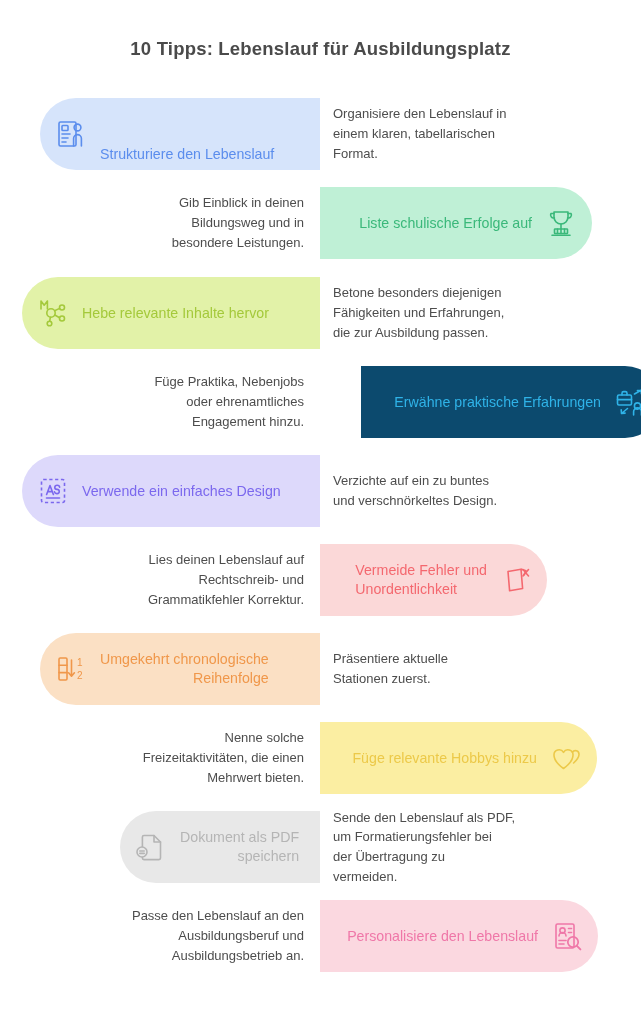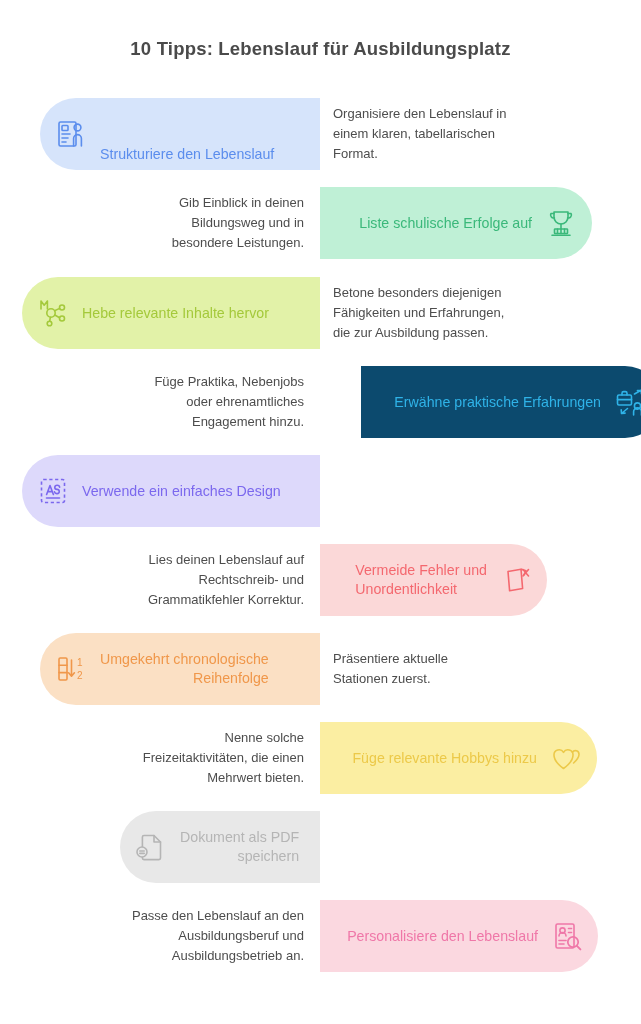--- a/index.html
+++ b/index.html
@@ -166,20 +166,22 @@
           <span class="icon">
             <svg viewBox="0 0 30 30">
               <rect x="3.5" y="3.5" width="23" height="23" rx="2" stroke="#7b68ee" fill="none" stroke-width="1.6" stroke-dasharray="3.2 2.6"></rect>
               <path d="M8.6 18.5 L12 9.5 L15.4 18.5 M9.8 15.6 h4.4" stroke="#7b68ee" fill="none" stroke-width="1.6" stroke-linecap="round" stroke-linejoin="round"></path>
               <path d="M21.6 11.2 a2.4 2.1 0 1 0 -2.6 2.2 a2.4 2.1 0 1 1 -2.5 2.5" stroke="#7b68ee" fill="none" stroke-width="1.6" stroke-linecap="round" stroke-linejoin="round"></path>
               <line x1="8.5" y1="22" x2="21.5" y2="22" stroke="#7b68ee" fill="none" stroke-width="1.6" stroke-linecap="round" stroke-linejoin="round"></line>
             </svg>
           </span>
           <span class="pill-label" style="color: rgb(123, 104, 238);">Verwende ein einfaches Design</span>
         </div>
+        <div class="desc on-right">Verzichte auf ein zu buntes
+und verschnörkeltes Design.</div>
       </div>
       <div class="row" style="top: 544px;">
         <div class="pill right" style="background: rgb(251, 216, 216); width: 227px;">
           <span class="pill-label" style="color: rgb(244, 104, 111);">Vermeide Fehler und
 Unordentlichkeit</span>
           <span class="icon">
             <svg viewBox="0 0 30 30">
               <path d="M7 6.5 L20 4.2 l1.6 19.3 L8.6 25.8 z" stroke="#f4686f" fill="none" stroke-width="1.6" stroke-linecap="round" stroke-linejoin="round"></path>
               <path d="M20.4 4.3 l4.6 1.5 -2.2 4.4" stroke="#f4686f" fill="none" stroke-width="1.6" stroke-linecap="round" stroke-linejoin="round"></path>
               <line x1="22" y1="4.5" x2="27.5" y2="11" stroke="#f4686f" fill="none" stroke-width="1.6" stroke-linecap="round" stroke-linejoin="round"></line>
@@ -230,20 +232,24 @@
               <path d="M8 3.5 h10 l6.5 6.5 V26 a1.6 1.6 0 0 1 -1.6 1.6 H8 A1.6 1.6 0 0 1 6.4 26 V5.1 A1.6 1.6 0 0 1 8 3.5 z" stroke="#b5b5b5" fill="none" stroke-width="1.6" stroke-linecap="round" stroke-linejoin="round"></path>
               <path d="M18 3.5 V10 h6.5" stroke="#b5b5b5" fill="none" stroke-width="1.6" stroke-linecap="round" stroke-linejoin="round"></path>
               <circle cx="6" cy="20" r="5" fill="#e8e8e8" stroke="#b5b5b5" stroke-width="1.6"></circle>
               <line x1="3.8" y1="19" x2="8.2" y2="19" stroke="#b5b5b5" fill="none" stroke-width="1.6" stroke-linecap="round" stroke-linejoin="round"></line>
               <line x1="3.8" y1="21.4" x2="8.2" y2="21.4" stroke="#b5b5b5" fill="none" stroke-width="1.6" stroke-linecap="round" stroke-linejoin="round"></line>
             </svg>
           </span>
           <span class="pill-label" style="color: rgb(181, 181, 181);">Dokument als PDF
 speichern</span>
         </div>
+        <div class="desc on-right">Sende den Lebenslauf als PDF,
+um Formatierungsfehler bei
+der Übertragung zu
+vermeiden.</div>
       </div>
       <div class="row" style="top: 900px;">
         <div class="pill right" style="background: rgb(251, 216, 224); width: 278px;">
           <span class="pill-label" style="color: rgb(239, 119, 168);">Personalisiere den Lebenslauf</span>
           <span class="icon">
             <svg viewBox="0 0 30 30">
               <rect x="4" y="3" width="18" height="24" rx="1.6" stroke="#ef77a8" fill="none" stroke-width="1.6" stroke-linecap="round" stroke-linejoin="round"></rect>
               <circle cx="10.5" cy="9.5" r="2.6" stroke="#ef77a8" fill="none" stroke-width="1.6" stroke-linecap="round" stroke-linejoin="round"></circle>
               <path d="M7 15 a3.5 3.5 0 0 1 7 0" stroke="#ef77a8" fill="none" stroke-width="1.6" stroke-linecap="round" stroke-linejoin="round"></path>
               <line x1="16.5" y1="7.5" x2="19.5" y2="7.5" stroke="#ef77a8" fill="none" stroke-width="1.6" stroke-linecap="round" stroke-linejoin="round"></line>

